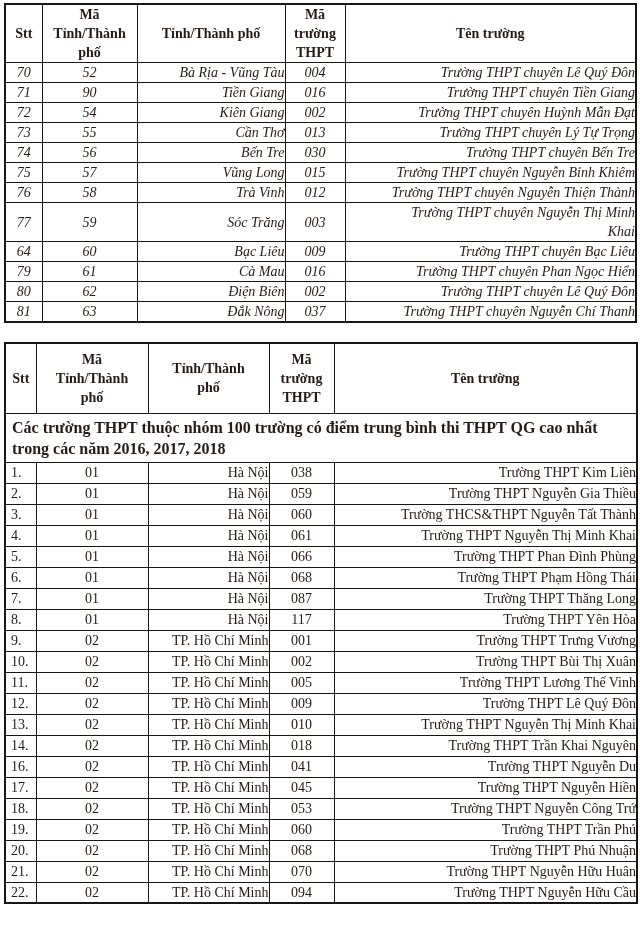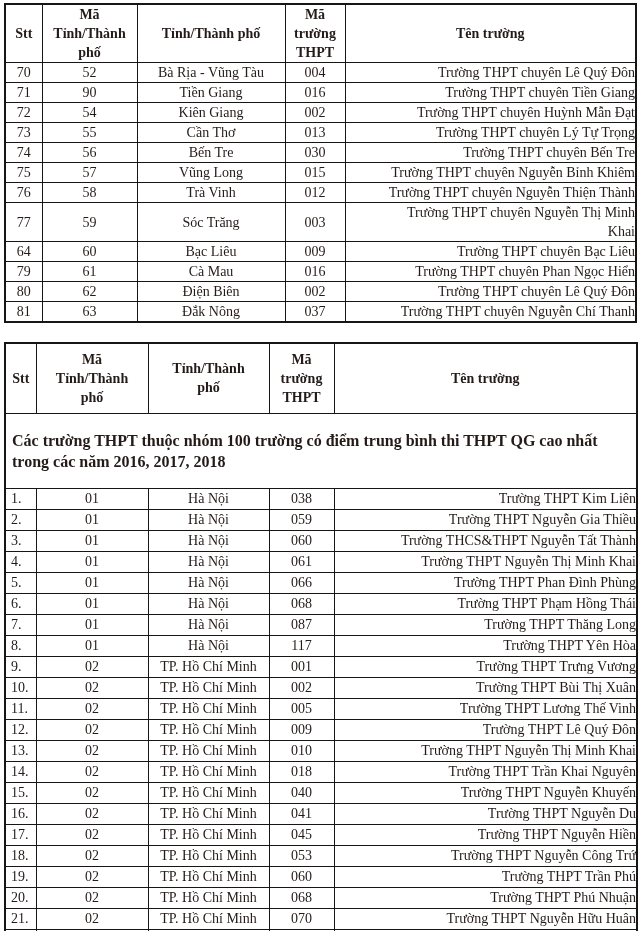--- a/index.html
+++ b/index.html
@@ -34,37 +34,37 @@
     padding: 0;
   }
   table.doc-table th {
     font-weight: bold;
     text-align: center;
     white-space: pre-line;
   }
   
   td.col-stt            { text-align: center; }
   td.col-province-code  { text-align: center; }
-  td.col-province       { text-align: center; padding: 0 4px 0 7px; }
+  td.col-province       { text-align: right; padding: 0 4px 0 7px; }
   td.col-school-code    { text-align: center; }
   td.col-school-name    { text-align: right; padding: 0 6px 0 8px; white-space: pre-line; }
   
   table[data-table="0"] thead tr { height: 57px; }
-  table[data-table="0"] tbody tr { height: 20px; }
+  table[data-table="0"] tbody tr { height: 20px; font-style: italic; }
   
   table[data-table="1"] thead tr { height: 70px; }
   table[data-table="1"] tbody tr { height: 21px; }
   table[data-table="1"] td.col-stt { text-align: left; padding-left: 5px; }
   table[data-table="1"] { border-bottom-width: 2px; }
   tr.note-row td {
     font-weight: bold;
     font-size: 16px;
     line-height: 21px;
     text-align: left;
-    padding: 16px 6px;
+    padding: 3px 6px;
     white-space: pre-line;
     height: 42px;
   }
   .table-gap { height: 19px; }
 </style>
 </head>
 <body>
 
 <div class="page">
   <table class="doc-table" data-table="0">
@@ -296,27 +296,20 @@
           <td class="col-school-name">Trường THPT Nguyễn Thị Minh Khai</td>
         </tr>
         <tr>
           <td class="col-stt">14.</td>
           <td class="col-province-code">02</td>
           <td class="col-province">TP. Hồ Chí Minh</td>
           <td class="col-school-code">018</td>
           <td class="col-school-name">Trường THPT Trần Khai Nguyên</td>
         </tr>
         <tr>
-          <td class="col-stt">15.</td>
-          <td class="col-province-code">02</td>
-          <td class="col-province">TP. Hồ Chí Minh</td>
-          <td class="col-school-code">040</td>
-          <td class="col-school-name">Trường THPT Nguyễn Khuyến</td>
-        </tr>
-        <tr>
           <td class="col-stt">16.</td>
           <td class="col-province-code">02</td>
           <td class="col-province">TP. Hồ Chí Minh</td>
           <td class="col-school-code">041</td>
           <td class="col-school-name">Trường THPT Nguyễn Du</td>
         </tr>
         <tr>
           <td class="col-stt">17.</td>
           <td class="col-province-code">02</td>
           <td class="col-province">TP. Hồ Chí Minh</td>

